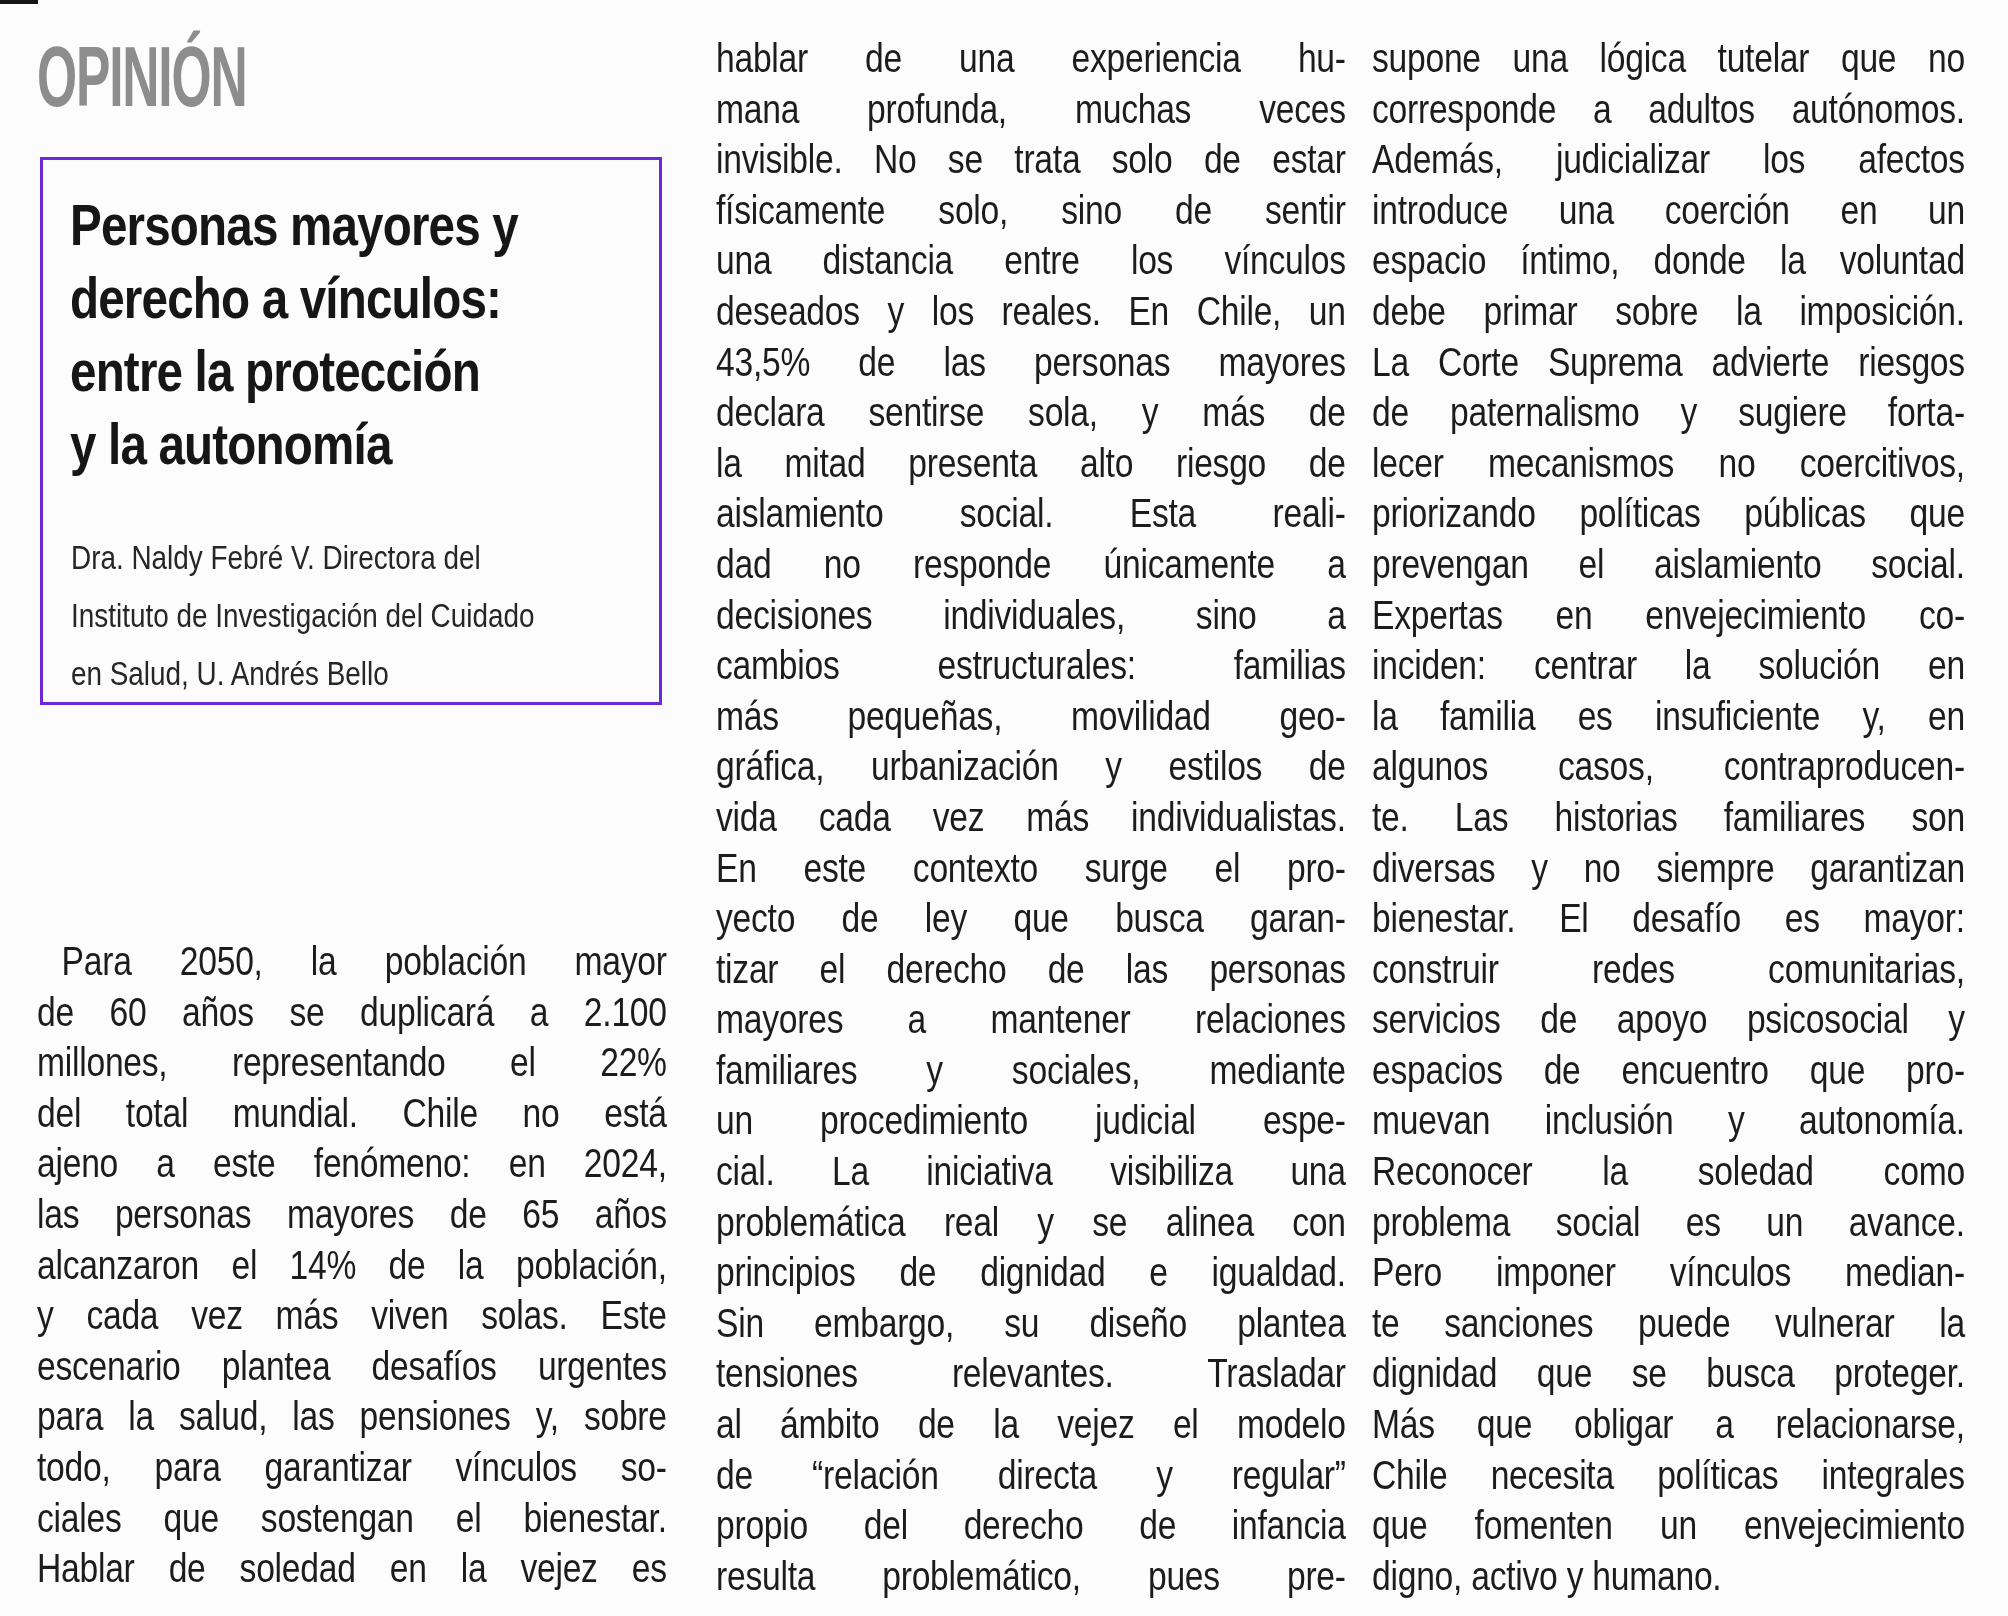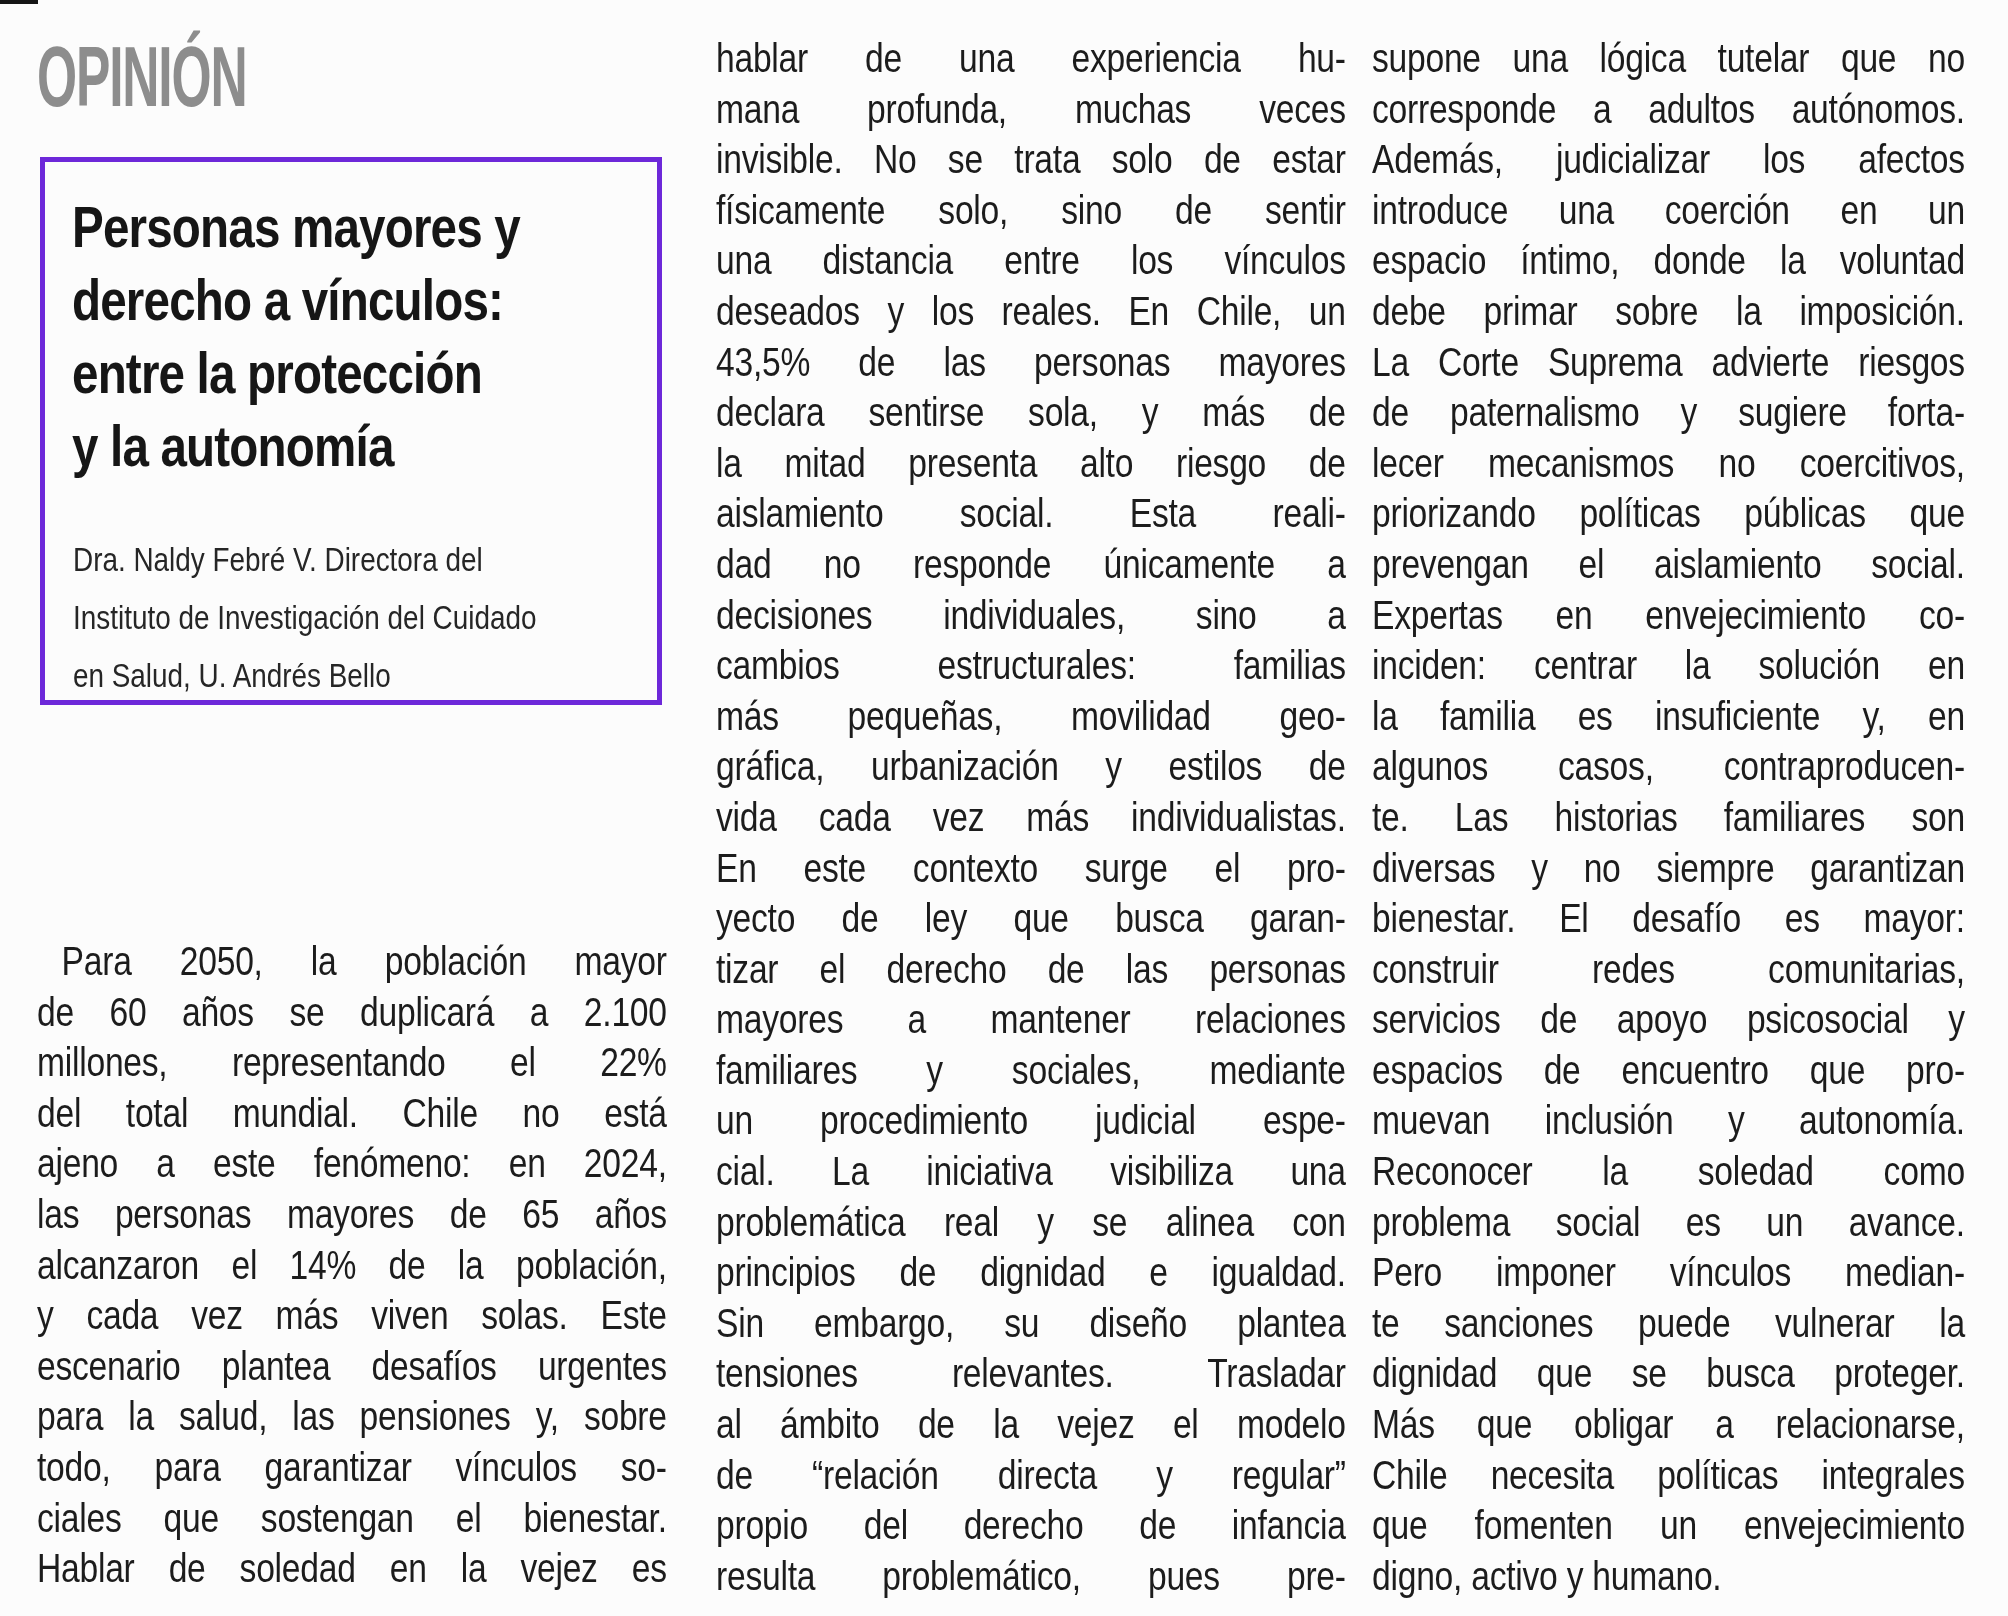--- a/index.html
+++ b/index.html
@@ -16,21 +16,21 @@
   }
   .masthead{
     position:absolute;left:37px;top:30px;
     font-size:86px;line-height:92px;font-weight:700;
     color:#8d8d8d;letter-spacing:-2px;white-space:nowrap;
     transform:scaleX(0.60);transform-origin:0 0;
   }
   .headline-box{
     position:absolute;left:40px;top:157px;
     width:622px;height:548px;
-    border:5px solid #6d28d9;
+    border:3px solid #6d28d9;
     box-sizing:border-box;
     background:#fcfcfc;
   }
   .headline{
     position:absolute;left:27px;top:28px;
     width:700px;
     font-size:58px;line-height:73px;font-weight:700;
     letter-spacing:-1px;
     transform:scaleX(0.82);transform-origin:0 0;
     color:#161616;

